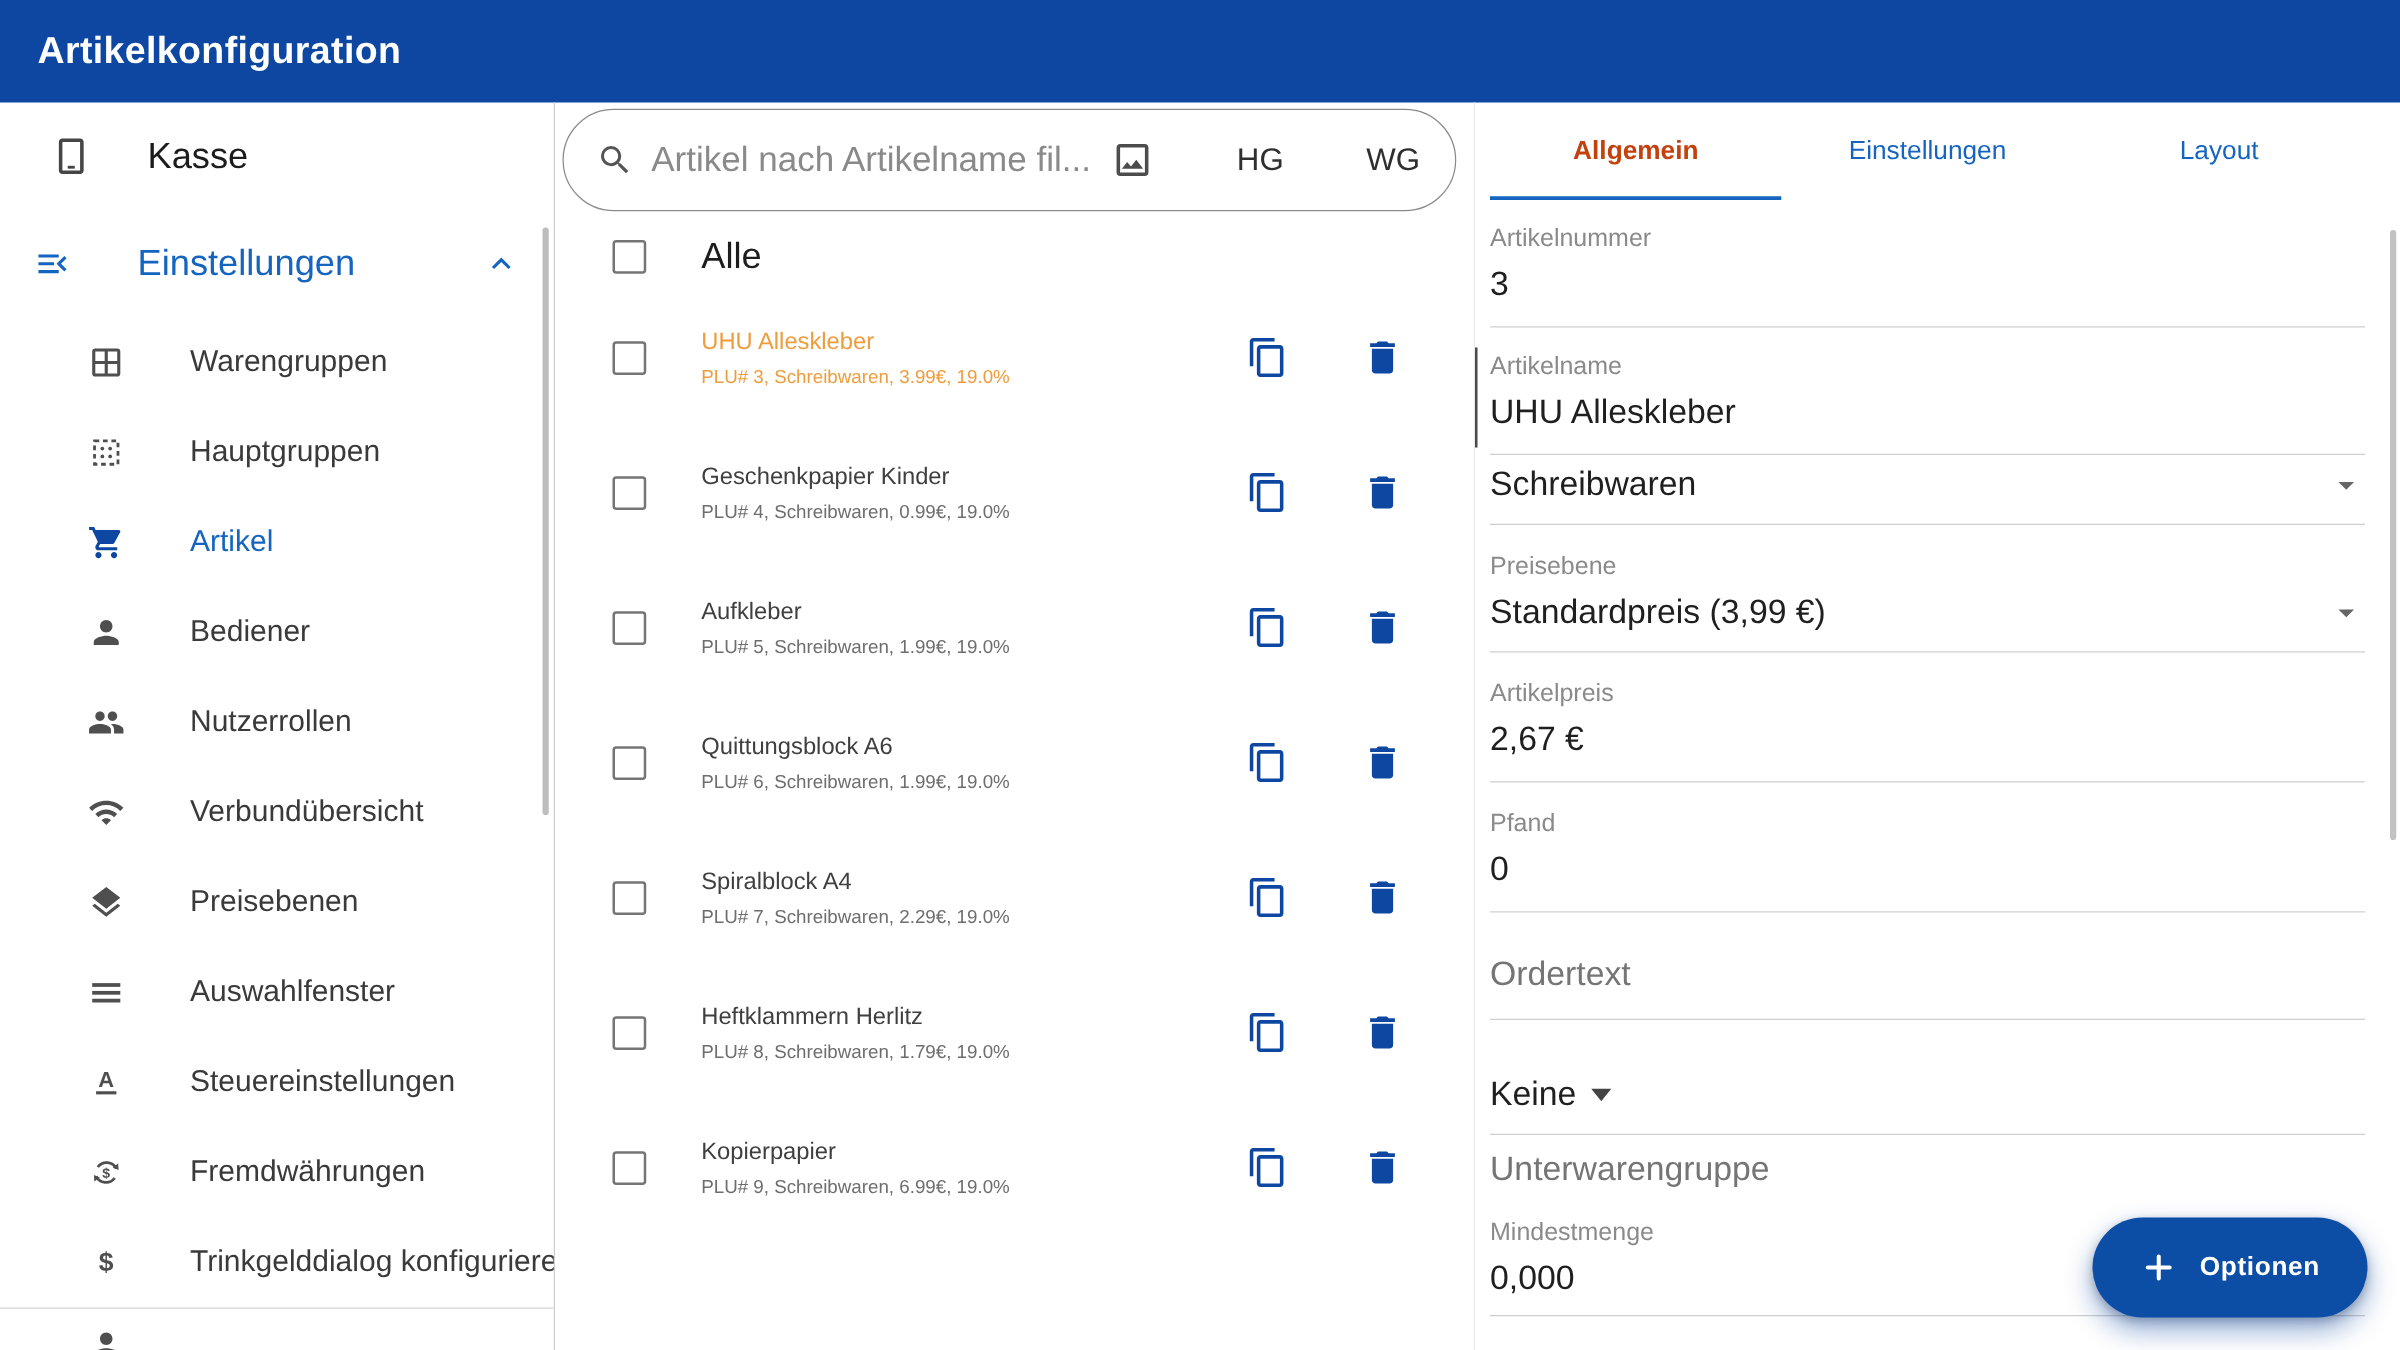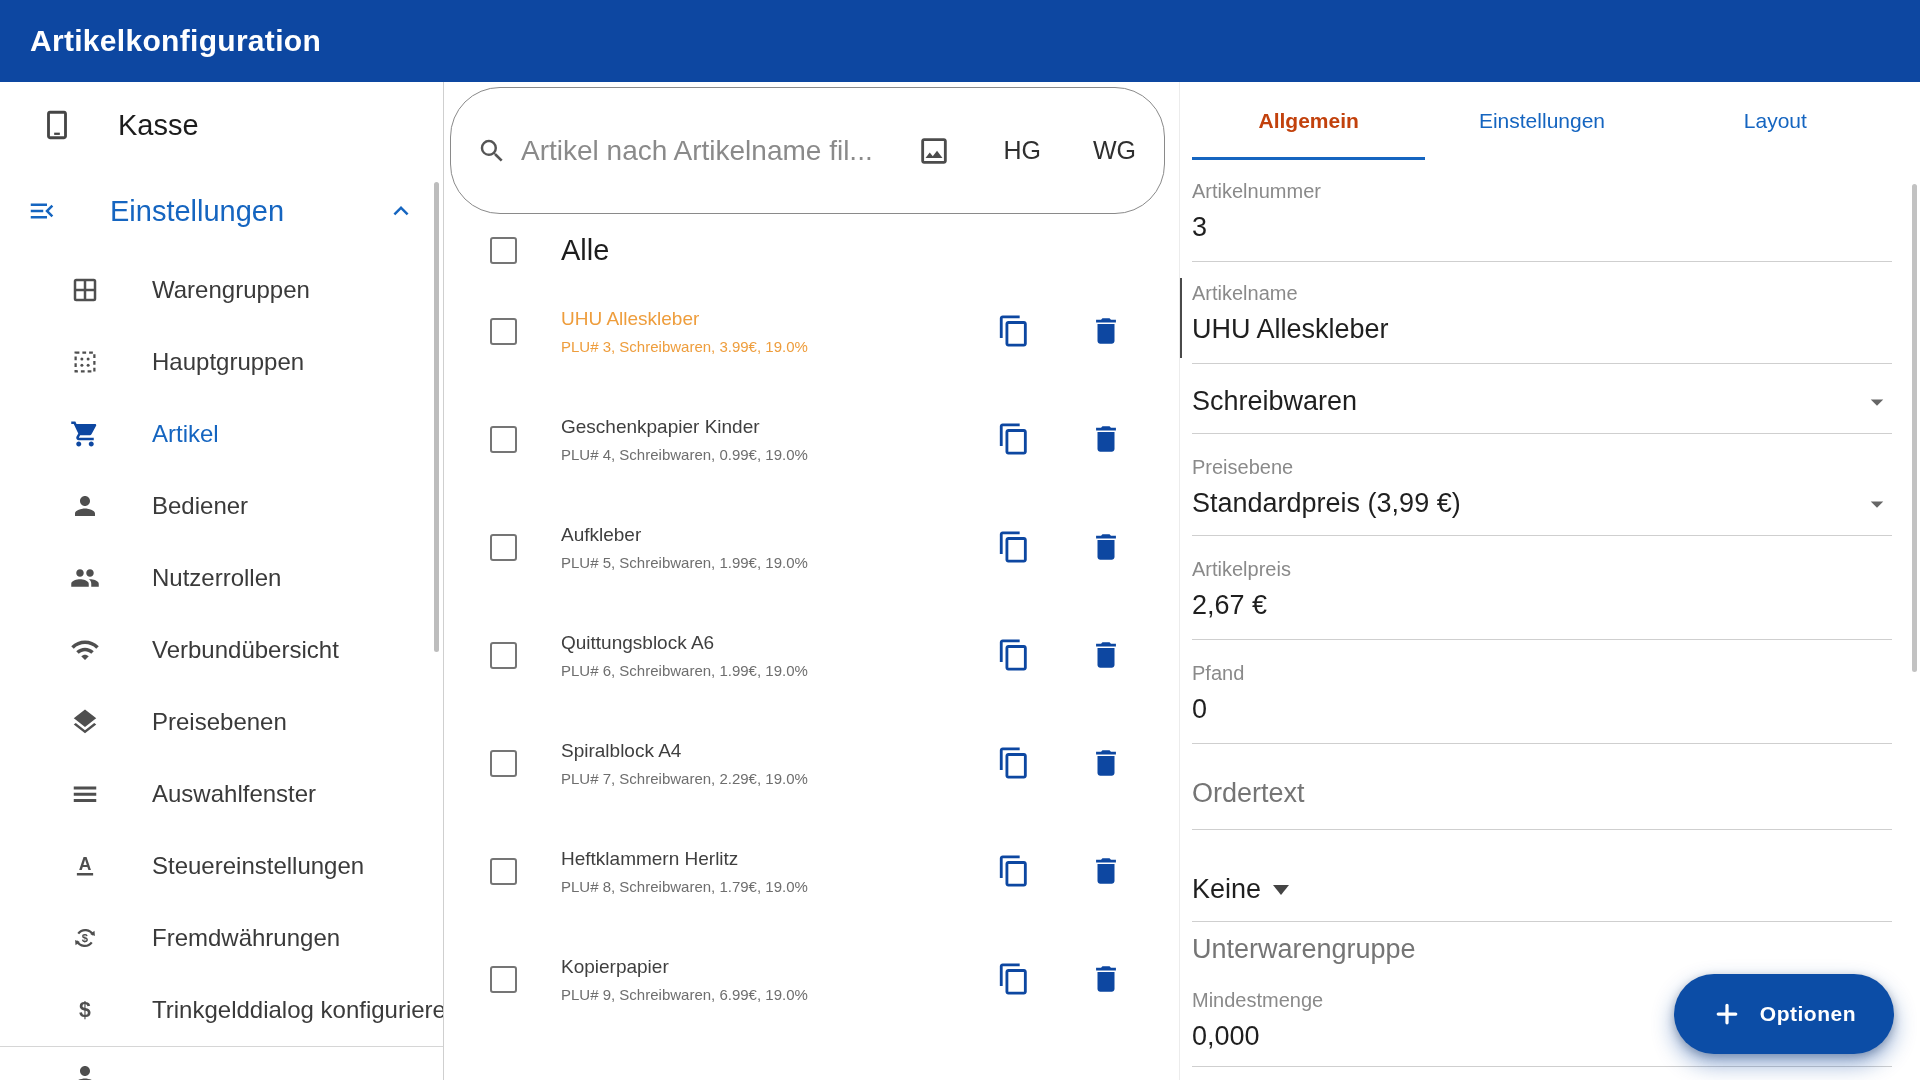--- a/index.html
+++ b/index.html
@@ -36,27 +36,27 @@
   .sidebar-divider { border-top:1px solid #d6d6d6; margin:0 0 0 0; }
   .partial-row { height:40px; display:flex; align-items:flex-start; padding:14px 0 0 70px; }
   .partial-row .icn { width:30px; height:30px; color:#4f4f4f; }
 
   .sidebar-scrollbar { position:absolute; right:4px; top:100px; width:5px; height:470px;
                        background:#bdbdbd; border-radius:3px; }
 
   
   .middle { width:736px; flex:0 0 736px; border-right:1px solid #ececec; position:relative; overflow:hidden; }
 
-  .search-pill { margin:5px 14px 0 6px; height:127px; border:1px solid #8a8a8a; border-radius:50px;
+  .search-pill { margin:5px 14px 0 6px; height:82px; border:1px solid #8a8a8a; border-radius:50px;
                  display:flex; align-items:center; padding:0 28px 0 26px; background:#fff; }
   .search-pill .search-icn { width:30px; height:30px; color:#555; flex:0 0 30px; }
   .search-pill input { border:none; outline:none; flex:1; min-width:0; margin-left:14px;
                        font-size:28px; color:#333; font-family:"Liberation Sans", sans-serif; background:transparent; }
   .search-pill input::placeholder { color:#8a8a8a; }
-  .pill-trail { display:flex; align-items:center; gap:52px; }
+  .pill-trail { display:flex; align-items:center; gap:66px; }
   .pill-img-icn { width:34px; height:34px; color:#4c4c4c; cursor:pointer; }
   .pill-btn { font-size:25px; color:#2f2f2f; background:none; border:none; cursor:pointer;
               font-family:"Liberation Sans", sans-serif; }
 
   .alle-row { display:flex; align-items:center; gap:44px; padding:20px 0 10px 46px; cursor:pointer; }
   .alle-label { font-size:29px; color:#1d1d1d; }
 
   .cbx { width:27px; height:27px; border:2px solid #757575; border-radius:3px; background:#fff;
          flex:0 0 27px; cursor:pointer; }
 
@@ -82,21 +82,21 @@
   .field { border-bottom:1px solid #cfcfcf; }
   .f-label { font-size:20px; color:#8a8a8a; line-height:1.1; }
   .f-value { font-size:27px; color:#1f1f1f; line-height:1.15; }
   .value-row { display:flex; align-items:center; justify-content:space-between; }
   .dd-icn { width:30px; height:30px; color:#666; flex:0 0 30px; cursor:pointer; }
 
   .fld-nummer   { margin-top:20px; padding-bottom:18px; }
   .fld-nummer .f-value { margin-top:10px; }
   .fld-name     { margin-top:20px; padding-bottom:18px; }
   .fld-name .f-value { margin-top:10px; }
-  .fld-gruppe   { margin-top:22px; padding-bottom:16px; }
+  .fld-gruppe   { margin-top:8px; padding-bottom:16px; }
   .fld-ebene    { margin-top:22px; padding-bottom:16px; }
   .fld-ebene .value-row { margin-top:10px; }
   .fld-preis    { margin-top:22px; padding-bottom:18px; }
   .fld-preis .f-value { margin-top:10px; }
   .fld-pfand    { margin-top:22px; padding-bottom:18px; }
   .fld-pfand .f-value { margin-top:10px; }
   .fld-ordertext{ margin-top:34px; padding-bottom:20px; }
   .fld-ordertext .f-value { color:#757575; }
   .fld-keine    { margin-top:44px; padding-bottom:16px; }
   .keine-row { display:flex; align-items:center; gap:12px; cursor:pointer; }

